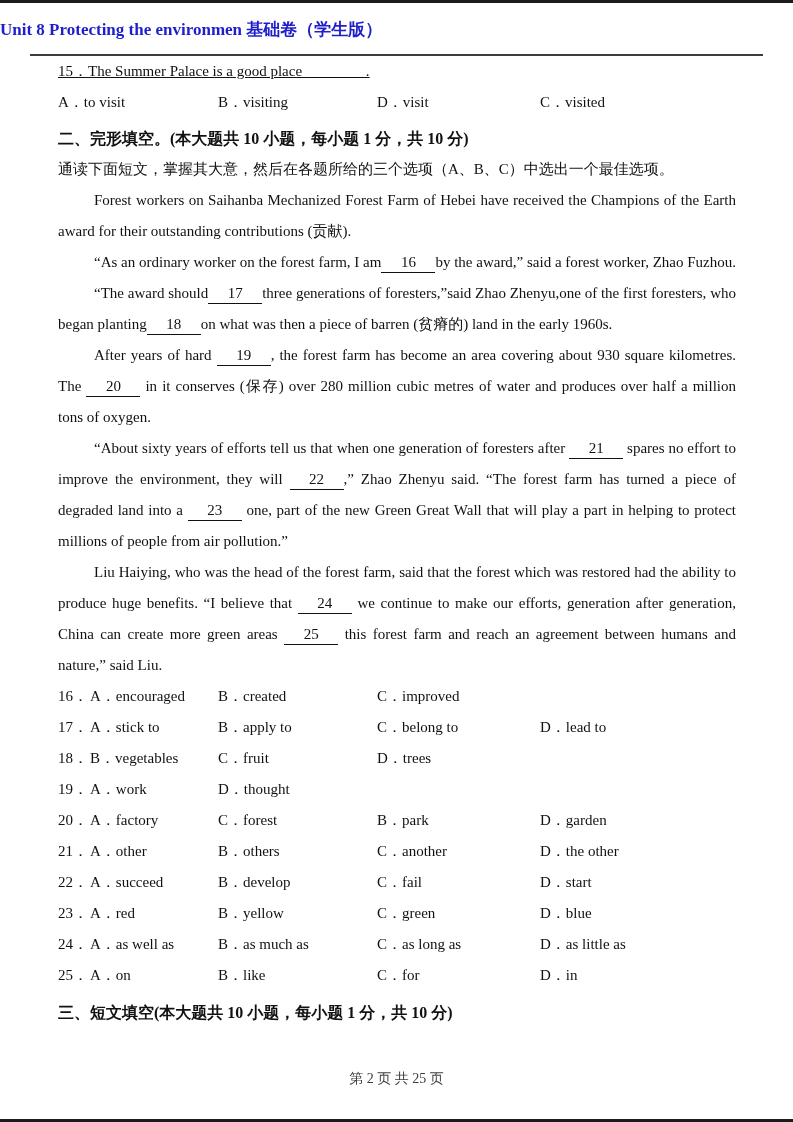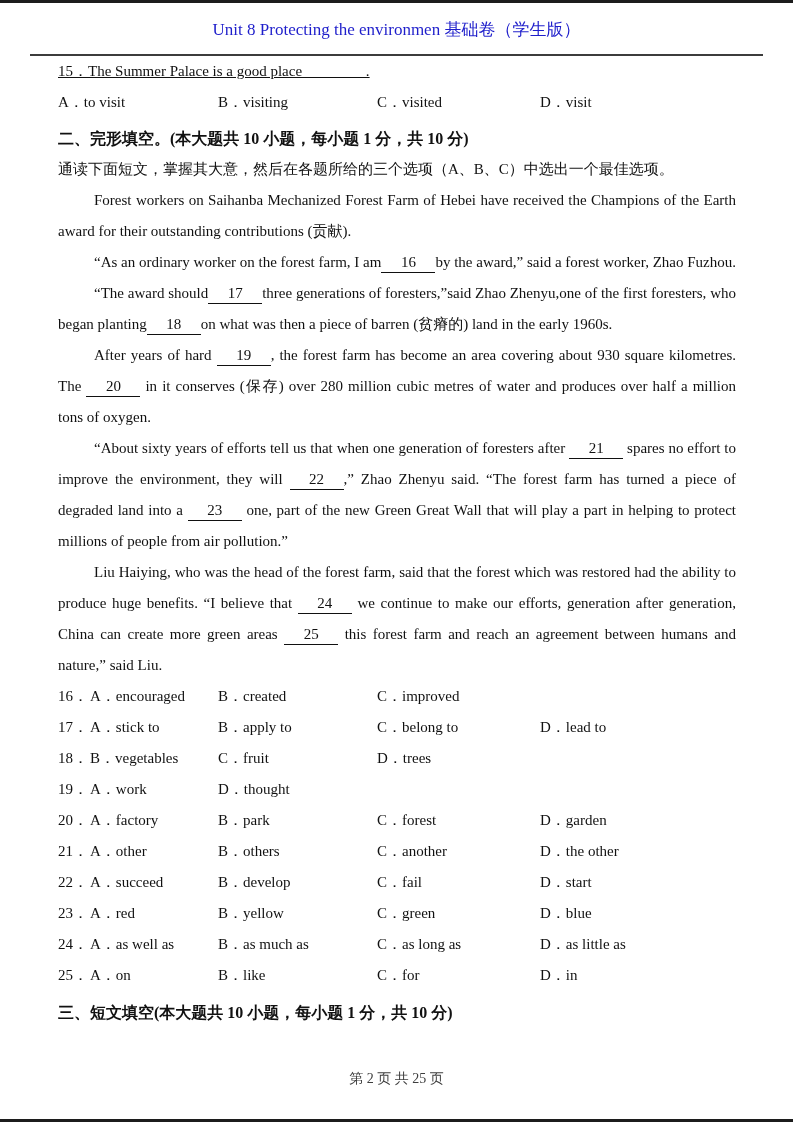--- a/index.html
+++ b/index.html
@@ -16,23 +16,23 @@
   }
   .edge-bar-top, .edge-bar-bottom {
     position: absolute; left: 0; width: 100%;
     background: #1c1c1c;
   }
   .edge-bar-top { top: 0; height: 3px; }
   .edge-bar-bottom { bottom: 0; height: 3px; }
 
   .doc-title {
     margin-top: 19px;
-    text-align: center;
+    text-align: left;
     font-size: 17px;
-    font-weight: normal;
+    font-weight: bold;
     color: #1e1ecb;
     line-height: 22px;
   }
   .header-rule {
     margin: 13px 30px 0 30px;
     border-top: 2px solid #3c3c3c;
     height: 0;
   }
   .content {
     padding: 0 57px 0 58px;
@@ -90,22 +90,22 @@
   <div class="edge-bar-top"></div>
 
   <div class="doc-title">Unit 8 Protecting the environmen 基础卷（学生版）</div>
   <div class="header-rule"></div>
 
   <div class="content">
     <div class="q15-line" id="q15-line">15．The Summer Palace is a good place ________.</div>
     <div class="opt-row15" id="q15-options">
         <div class="cell">A．to visit</div>
         <div class="cell">B．visiting</div>
+        <div class="cell">D．visit</div>
         <div class="cell">C．visited</div>
-        <div class="cell">D．visit</div>
       </div>
 
     <div class="sec-heading sec2">二、完形填空。(本大题共 10 小题，每小题 1 分，共 10 分)</div>
     <div class="instruction">通读下面短文，掌握其大意，然后在各题所给的三个选项（A、B、C）中选出一个最佳选项。</div>
 
     <div class="passage" id="passage">
         <p>Forest workers on Saihanba Mechanized Forest Farm of Hebei have received the Champions of the Earth award for their outstanding contributions (贡献).</p>
         <p>“As an ordinary worker on the forest farm, I am<span class="blank">16</span>by the award,” said a forest worker, Zhao Fuzhou.</p>
         <p>“The award should<span class="blank">17</span>three generations of foresters,”said Zhao Zhenyu,one of the first foresters, who began planting<span class="blank">18</span>on what was then a piece of barren (贫瘠的) land in the early 1960s.</p>
         <p>After years of hard <span class="blank">19</span>, the forest farm has become an area covering about 930 square kilometres. The <span class="blank">20</span> in it conserves (保存) over 280 million cubic metres of water and produces over half a million tons of oxygen.</p>
@@ -134,22 +134,22 @@
           <div class="cell">D．trees</div>
         </div>
         <div class="q-row">
           <div class="cell">19．</div>
           <div class="cell">A．work</div>
           <div class="cell">D．thought</div>
         </div>
         <div class="q-row">
           <div class="cell">20．</div>
           <div class="cell">A．factory</div>
+          <div class="cell">C．forest</div>
           <div class="cell">B．park</div>
-          <div class="cell">C．forest</div>
           <div class="cell">D．garden</div>
         </div>
         <div class="q-row">
           <div class="cell">21．</div>
           <div class="cell">A．other</div>
           <div class="cell">B．others</div>
           <div class="cell">C．another</div>
           <div class="cell">D．the other</div>
         </div>
         <div class="q-row">

